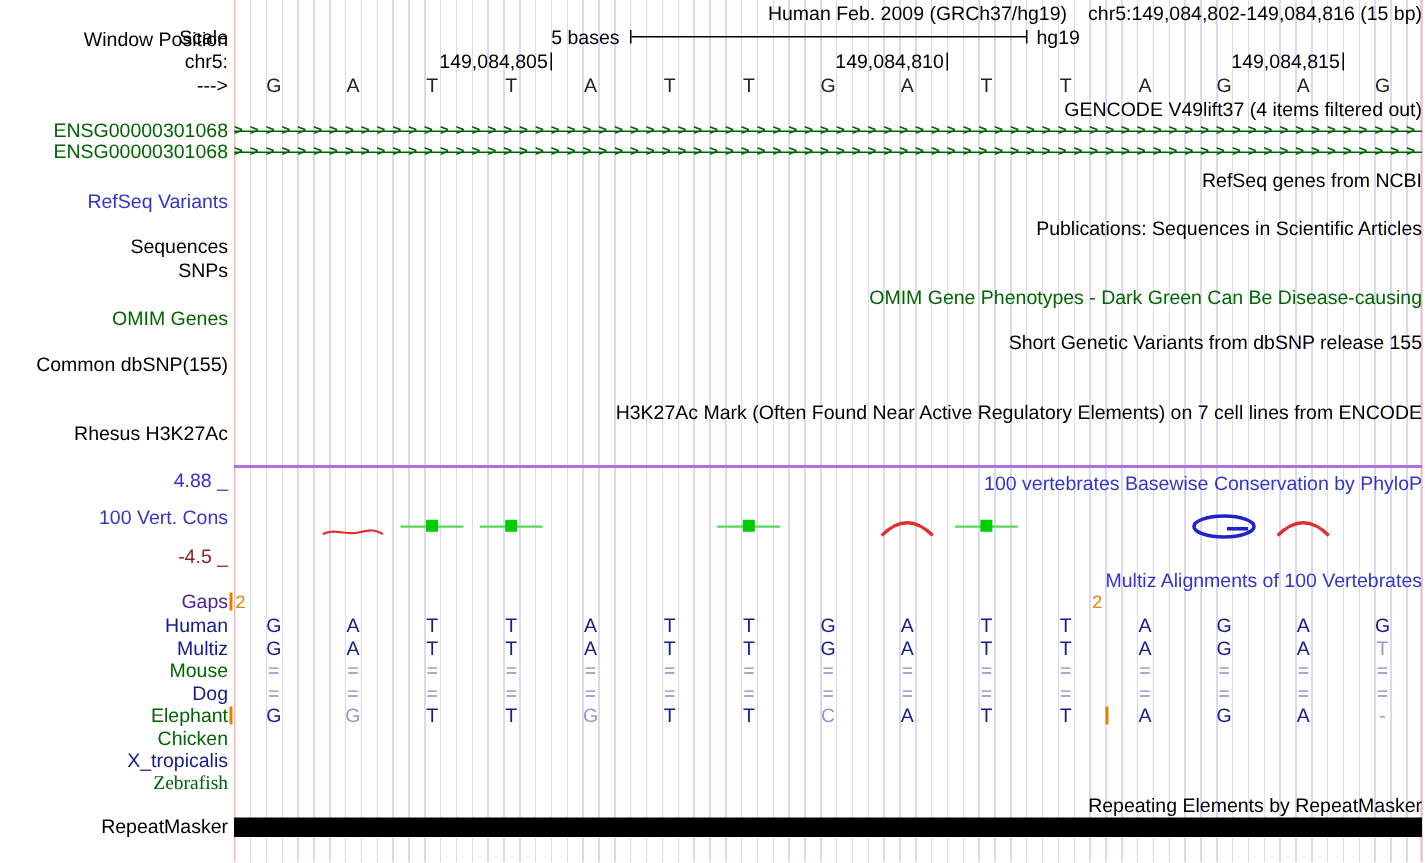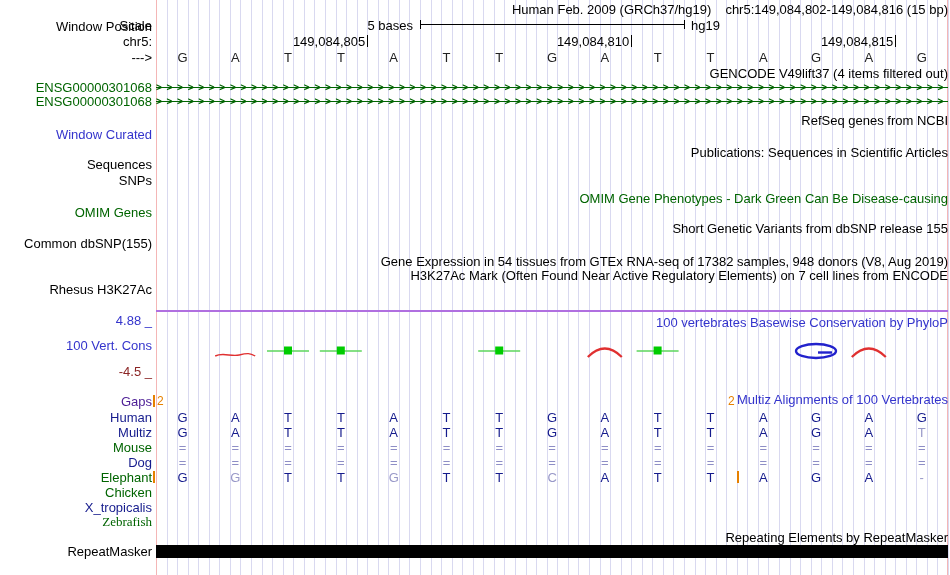--- a/index.html
+++ b/index.html
@@ -39,21 +39,21 @@
   <div class="grid"></div>
   <div class="vline pink" style="left:156px"></div>
   <div class="vline pink" style="left:947px"></div>
 
   <div class="lbl r black" style="top:26px">Window Position</div>
   <div class="lbl r black" style="top:25px">Scale</div>
   <div class="lbl r black" style="top:41px">chr5:</div>
   <div class="lbl r black" style="top:57px">---&gt;</div>
   <div class="lbl r green" style="top:87px">ENSG00000301068</div>
   <div class="lbl r green" style="top:101px">ENSG00000301068</div>
-  <div class="lbl r blue" style="top:134px">Window Curated</div>
+  <div class="lbl r blue" style="top:134px">RefSeq Variants</div>
   <div class="lbl r black" style="top:164px">Sequences</div>
   <div class="lbl r black" style="top:180px">SNPs</div>
   <div class="lbl r green" style="top:212px">OMIM Genes</div>
   <div class="lbl r black" style="top:243px">Common dbSNP(155)</div>
   <div class="lbl r black" style="top:289px">Rhesus H3K27Ac</div>
   <div class="lbl r blue" style="top:320px">4.88 _</div>
   <div class="lbl r blue" style="top:345px">100 Vert. Cons</div>
   <div class="lbl r maroon" style="top:371px">-4.5 _</div>
   <div class="lbl r orange" style="top:401px">Gaps</div>
   <div class="lbl r black" style="top:551px">RepeatMasker</div>
@@ -63,24 +63,23 @@
   </div>
   <div class="lbl black" style="top:25px;left:253px;width:160px;text-align:right">5 bases</div>
   <div class="scalebar"></div>
   <div class="lbl black" style="top:25px;left:691px">hg19</div>
 
   <div class="ctr black" style="top:73px">GENCODE V49lift37 (4 items filtered out)</div>
   <div class="ctr black" style="top:120px">RefSeq genes from NCBI</div>
   <div class="ctr green" style="top:198px">OMIM Gene Phenotypes - Dark Green Can Be Disease-causing</div>
   <div class="ctr black" style="top:152px">Publications: Sequences in Scientific Articles</div>
   <div class="ctr black" style="top:228px">Short Genetic Variants from dbSNP release 155</div>
-  <div class="ctr black" style="top:261px">Gene Expression in 54 tissues from GTEx RNA-seq of 17382 samples, 948 donors (V8, Aug 2019)</div>
   <div class="ctr black" style="top:275px">H3K27Ac Mark (Often Found Near Active Regulatory Elements) on 7 cell lines from ENCODE</div>
   <div class="ctr blue" style="top:322px">100 vertebrates Basewise Conservation by PhyloP</div>
-  <div class="ctr blue" style="top:399px">Multiz Alignments of 100 Vertebrates</div>
+  <div class="ctr blue" style="top:387px">Multiz Alignments of 100 Vertebrates</div>
   <div class="ctr black" style="top:537px">Repeating Elements by RepeatMasker</div>
 
   <div class="purple-line" style="top:310px"></div>
   <div class="repeatbar"></div>
 
   <svg class="wiggle" id="wiggle-svg" viewBox="0 0 950 575">
       <path d="M 215.2 356 C 223.2 352, 231.2 357, 239.2 355 S 250.2 353, 255.2 356" stroke="#e03030" stroke-width="1.4" fill="none"></path>
       <line x1="267" y1="351" x2="309" y2="351" stroke="#5cd65c" stroke-width="1.5"></line>
       <rect x="284" y="346.5" width="8" height="8" fill="#00cc00"></rect>
       <line x1="319.79999999999995" y1="351" x2="361.79999999999995" y2="351" stroke="#5cd65c" stroke-width="1.5"></line>

